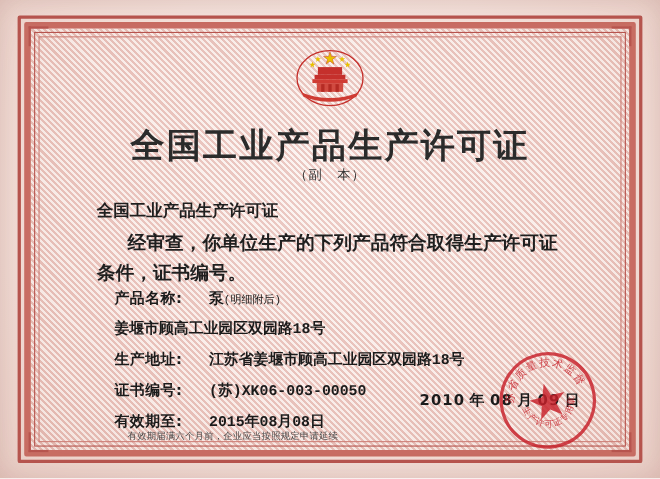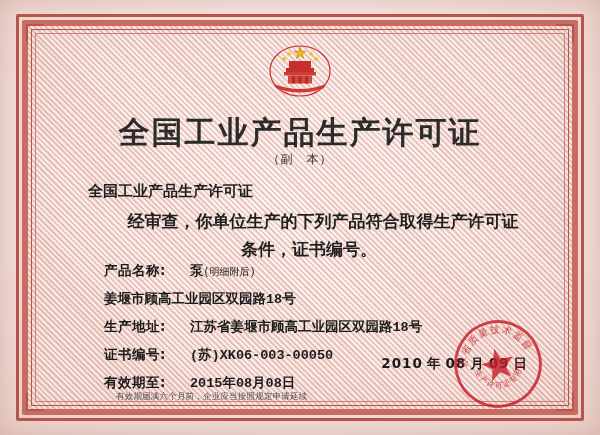--- a/index.html
+++ b/index.html
@@ -123,21 +123,20 @@
   .company {
     font-size: 15px;
     font-weight: bold;
     margin-bottom: 6px;
   }
   .statement {
     font-size: 17px;
     font-weight: bold;
     line-height: 28px;
     text-indent: 28px;
-    text-align: center;
   }
   .statement .line2 { text-indent: 0; display: block; }
 
   
   #fields {
     position: absolute;
     left: 104px;
     right: 70px;
     top: 262px;
     font-size: 13.5px;

